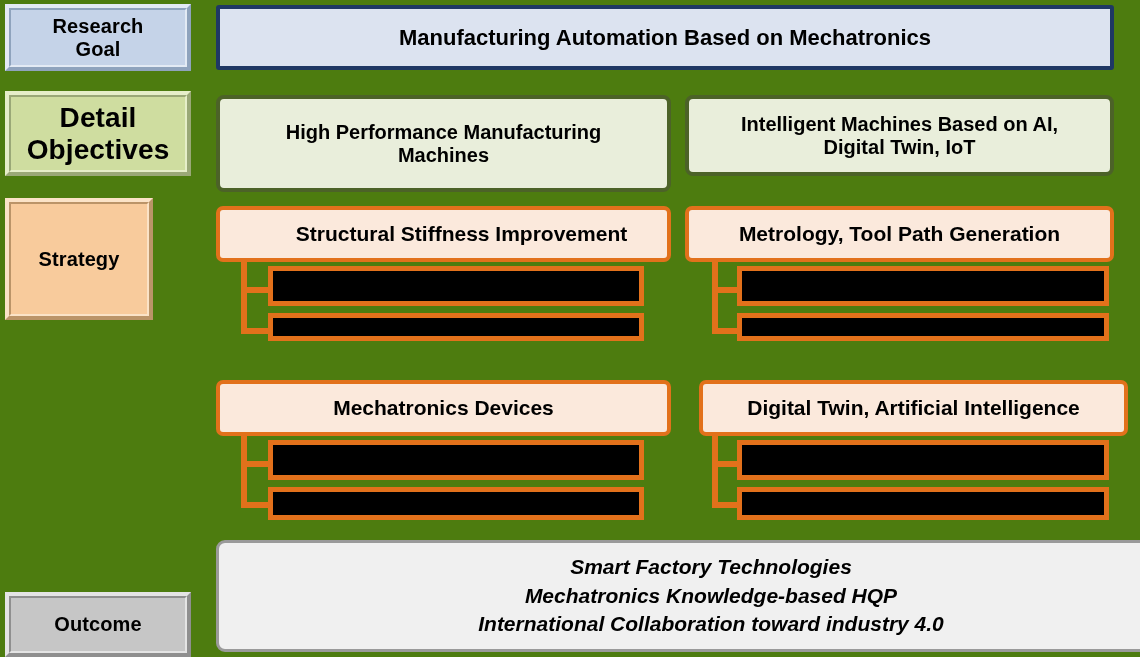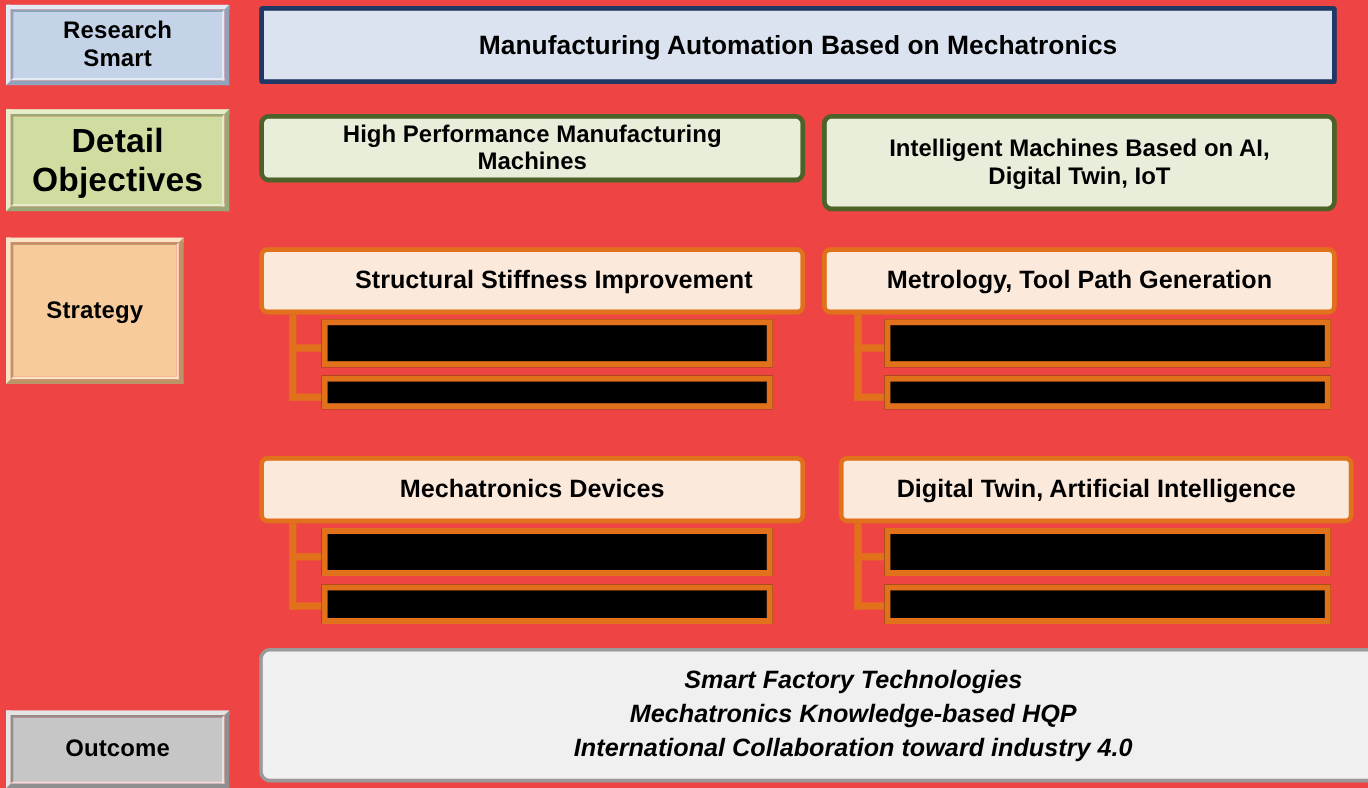--- a/index.html
+++ b/index.html
@@ -9,21 +9,21 @@
     background: #000000;
   }
   body {
     font-family: "Liberation Sans", sans-serif;
     -webkit-font-smoothing: antialiased;
   }
   #canvas {
     position: relative;
     width: 1140px;
     height: 657px;
-    background: #ef4444;
+    background: #4d7c0f;
     overflow: hidden;
   }
 
   
   .plate {
     position: absolute;
     box-sizing: border-box;
     display: flex;
     align-items: center;
     justify-content: center;
@@ -106,39 +106,39 @@
 <body>
 
 <div id="canvas">
 
   <div class="plate" style="left:5px; top:4px; width:186px; height:67px; font-size:20px;">
     <div class="plate-outer" style="border-color:#e3eaf4 #8fa3bd #8fa3bd #e3eaf4;"></div>
     <div class="plate-inner" style="border-color:#8fa3bd #e3eaf4 #e3eaf4 #8fa3bd;"></div>
     <div class="plate-face" style="background:#c5d3e8;"></div>
     <div class="plate-text">
       <div>Research</div>
-      <div>Smart</div>
+      <div>Goal</div>
     </div>
   </div>
 
   <div class="box goal" style="left:216px; top:5px; width:898px; height:65px; background:#dce3f0; font-size:22px;">
     <span>Manufacturing Automation Based on Mechatronics</span>
   </div>
 
   <div class="plate" style="left:5px; top:91px; width:186px; height:85px; font-size:28px;">
     <div class="plate-outer" style="border-color:#e6eec9 #9aa877 #9aa877 #e6eec9;"></div>
     <div class="plate-inner" style="border-color:#9aa877 #e6eec9 #e6eec9 #9aa877;"></div>
     <div class="plate-face" style="background:#cfdda0;"></div>
     <div class="plate-text">
       <div>Detail</div>
       <div>Objectives</div>
     </div>
   </div>
 
-  <div class="box objective" style="left:216px; top:95px; width:455px; height:57px; background:#e9eedb; font-size:20px;">
+  <div class="box objective" style="left:216px; top:95px; width:455px; height:97px; background:#e9eedb; font-size:20px;">
     <span>
       <span>High Performance Manufacturing</span><br>
       <span>Machines</span>
     </span>
   </div>
 
   <div class="box objective" style="left:685px; top:95px; width:429px; height:81px; background:#e9eedb; font-size:20px;">
     <span>
       <span>Intelligent Machines Based on AI,</span><br>
       <span>Digital Twin, IoT</span>

